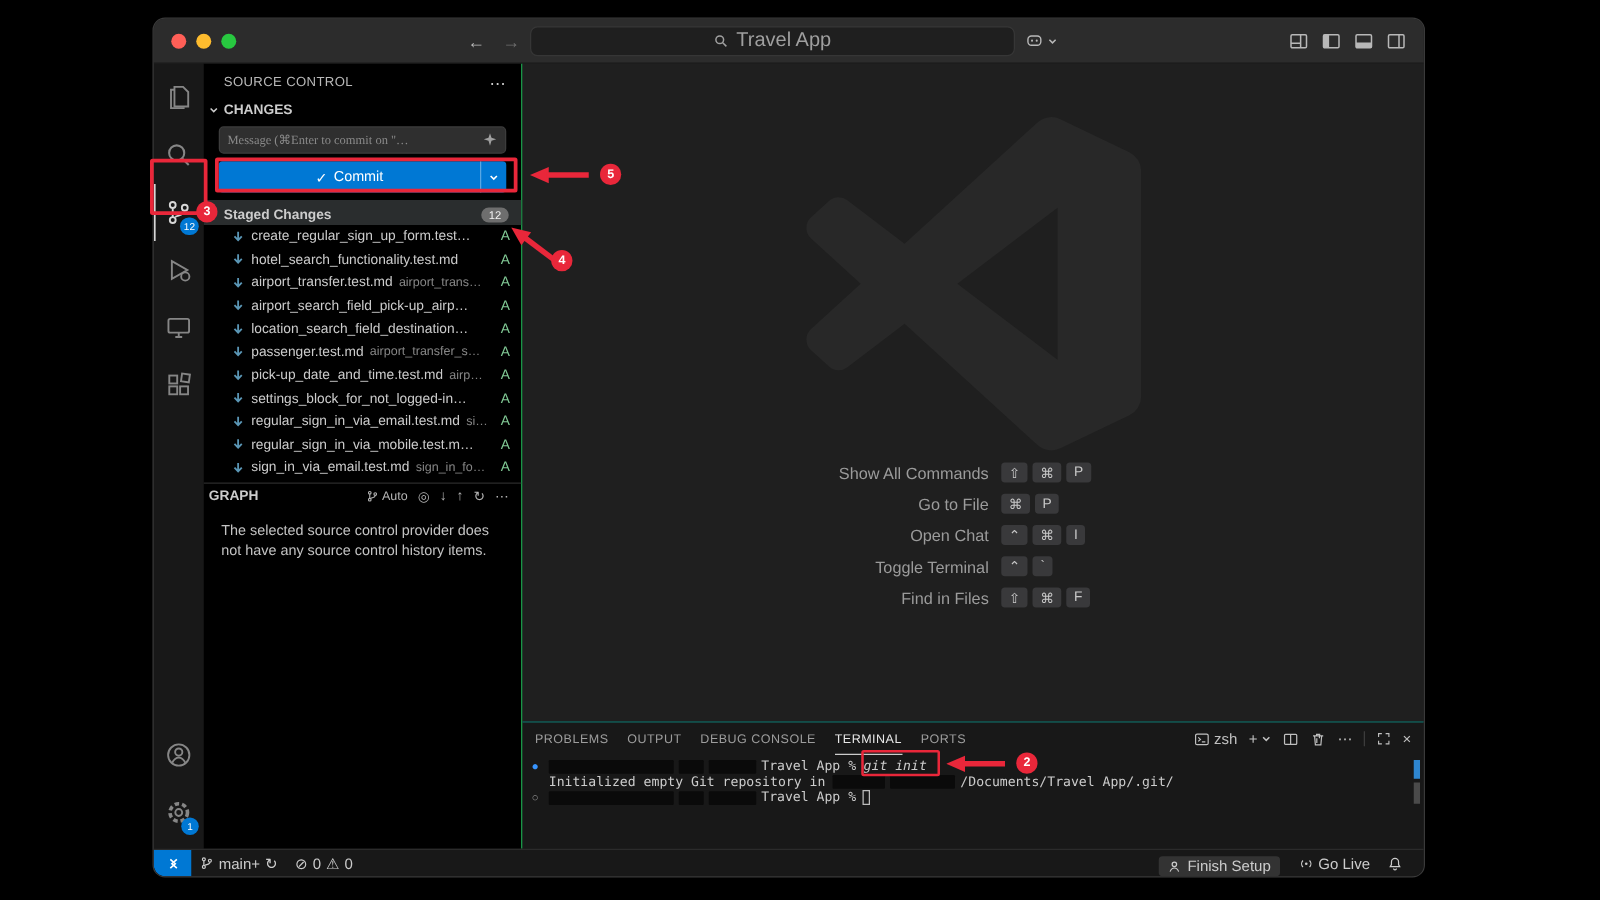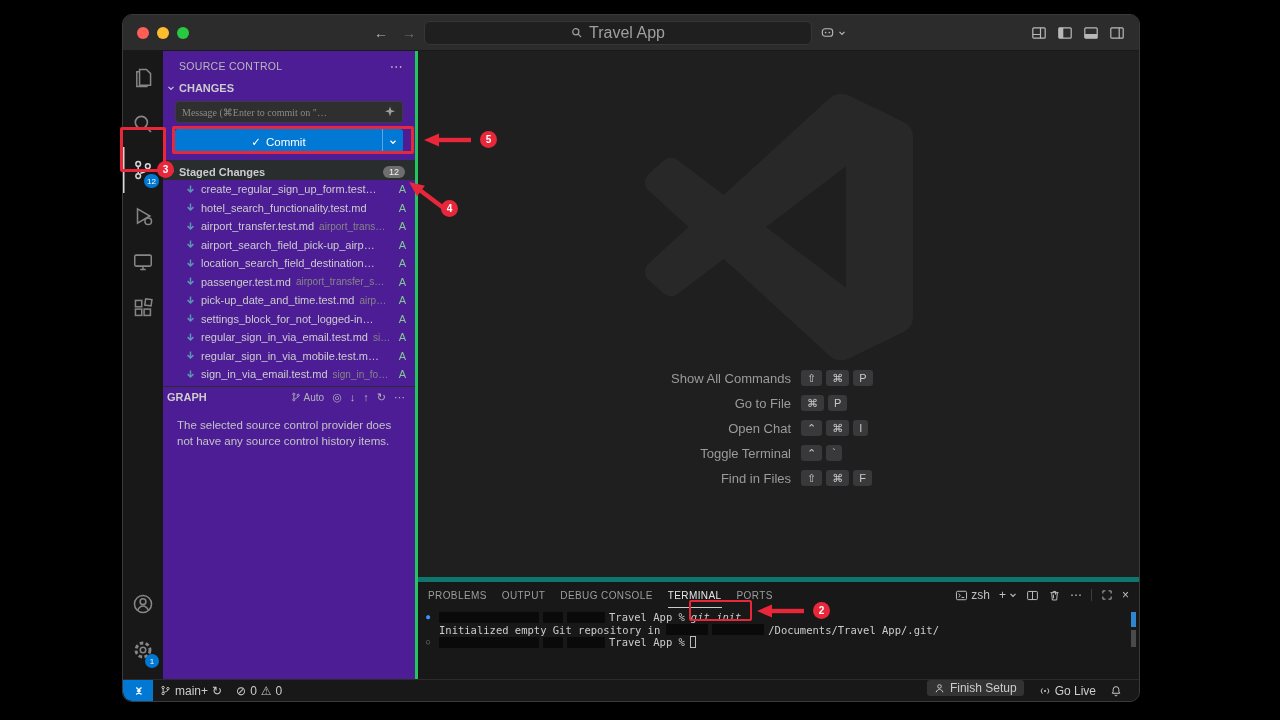--- a/index.html
+++ b/index.html
@@ -38,21 +38,21 @@
                  align-items:center; padding-top:4px; }
   .act-item { width:40px; height:46px; display:flex; align-items:center; justify-content:center;
               color:#868686; position:relative; }
   .act-item.active { color:#d7d7d7; box-shadow:inset 1.5px 0 0 #d7d7d7; }
   .act-badge { position:absolute; right:4px; bottom:5px; min-width:14px; height:14px;
                border-radius:8px; background:#0078d4; color:#fff; font-size:8px;
                display:flex; align-items:center; justify-content:center; padding:0 3px; }
   .act-bottom { margin-top:auto; margin-bottom:6px; display:flex; flex-direction:column; align-items:center; }
 
   
-  .sidebar { width:255px; flex:none; background:#4c1d95; border-right:3px solid #22c55e;
+  .sidebar { width:255px; flex:none; background:#000000; border-right:1px solid #22c55e;
              display:flex; flex-direction:column; color:#cccccc; }
   .sc-header { height:26px; flex:none; display:flex; align-items:center; padding:4px 12px 0 16px;
                font-size:10.5px; letter-spacing:.3px; color:#b9b9b9; }
   .sc-header .more { margin-left:auto; color:#cccccc; font-size:13px; }
   .sec-row { height:22px; flex:none; display:flex; align-items:center; gap:4px;
              padding:0 8px 0 4px; font-size:11px; font-weight:bold; color:#cccccc; }
   .msg-input { height:22px; flex:none; margin:2px 12px 0 12px; background:#2f2f2f;
                border:1px solid #3c3c3c; border-radius:4px; display:flex; align-items:center;
                padding:0 6px; gap:4px; }
   .msg-input input { flex:1; background:transparent; border:none; outline:none;
@@ -88,21 +88,21 @@
   .editor { flex:1; position:relative; background:#1f1f1f; overflow:hidden; }
   .watermark { position:absolute; top:42px; left:50%; transform:translateX(-50%); }
   .shortcuts { position:absolute; top:310px; left:0; right:0; }
   .wm-row { display:flex; justify-content:center; align-items:center; margin:9px 0; }
   .wm-label { width:195px; text-align:right; padding-right:10px; color:#9b9b9b; font-size:13px; }
   .wm-keys { width:150px; display:flex; gap:4px; }
   .key { background:#39393b; color:#c8c8c8; border-radius:3px; font-size:11px;
          padding:1.5px 6px; min-width:11px; text-align:center; }
 
   
-  .panel { height:102px; flex:none; background:#181818; border-top:5px solid #0f766e;
+  .panel { height:102px; flex:none; background:#181818; border-top:1px solid #0f766e;
            display:flex; flex-direction:column; }
   .panel-hdr { height:26px; flex:none; display:flex; align-items:center; padding:0 10px; gap:15px; }
   .ptab { font-size:10px; letter-spacing:.4px; color:#9d9d9d; height:26px;
           display:flex; align-items:center; }
   .ptab.active { color:#e7e7e7; box-shadow:inset 0 -1px 0 #cccccc; }
   .panel-actions { margin-left:auto; display:flex; align-items:center; gap:9px; color:#c0c0c0; font-size:12px; }
   .pa-group { display:flex; align-items:center; gap:3px; }
   .pa-sep { width:1px; height:12px; background:#3c3c3c; }
   .term { flex:1; position:relative; font-family:"DejaVu Sans Mono", monospace;
           font-size:10.5px; color:#cccccc; padding:3px 0 0 8px; }
@@ -114,21 +114,21 @@
   .cursor { display:inline-block; width:6px; height:12px; border:1px solid #bbbbbb; margin-left:5px; }
   .tscroll-blue { position:absolute; right:3px; top:4px; width:5px; height:15px; background:#2e86d0; }
   .tscroll-gray { position:absolute; right:3px; top:22px; width:5px; height:17px; background:#4a4a4a; }
 
   
   .statusbar { height:22px; flex:none; background:#181818; border-top:1px solid #2b2b2b;
                display:flex; align-items:center; color:#cccccc; font-size:12px; }
   .sb-remote { width:30px; height:100%; background:#0078d4; color:#fff; display:flex;
                align-items:center; justify-content:center; border-bottom-left-radius:9px; flex:none; }
   .sb-item { display:flex; align-items:center; gap:4px; padding:0 7px; height:100%; }
-  .sb-right { margin-left:auto; display:flex; align-items:flex-start; height:100%; padding-right:10px; }
+  .sb-right { margin-left:auto; display:flex; align-items:flex-end; height:100%; padding-right:10px; }
   .sb-setup { background:#333333; border-radius:3px; padding:1px 7px; display:flex;
               align-items:center; gap:5px; margin-right:8px; }
 
   
   .ann { position:absolute; pointer-events:none; }
   .ann-rect { border:3px solid #e9273a; border-radius:2px; }
   .ann-circle { width:17px; height:17px; border-radius:50%; background:#e9273a; color:#fff;
                 font-size:10px; font-weight:bold; display:flex; align-items:center;
                 justify-content:center; }
 </style>

